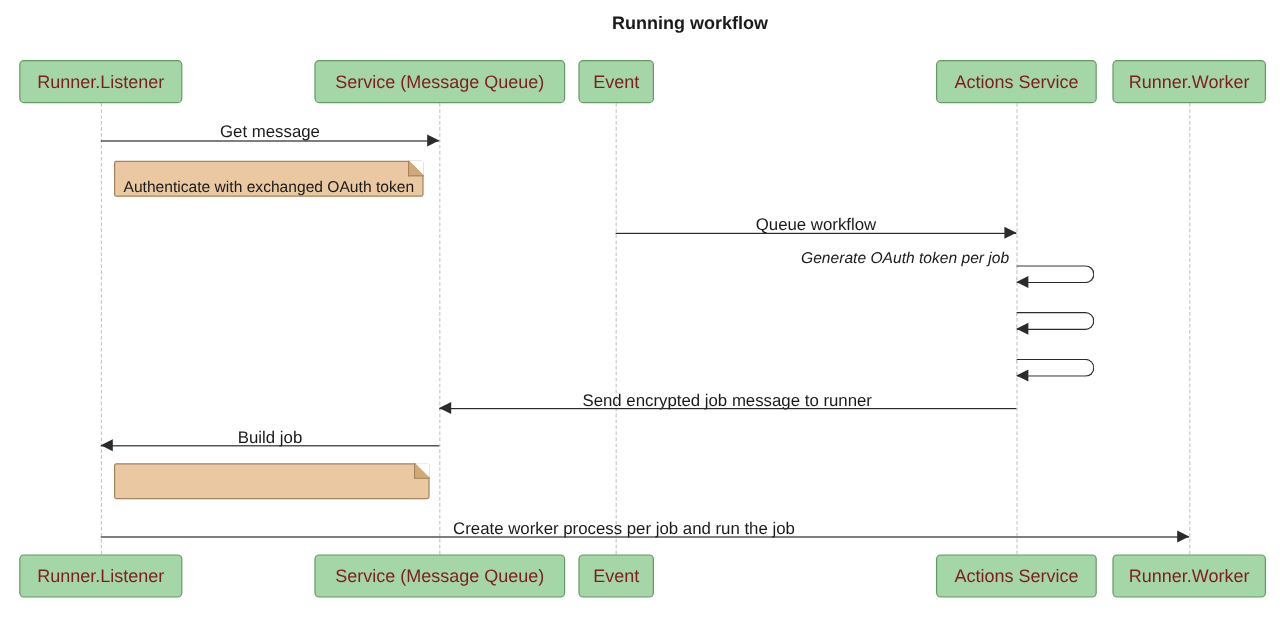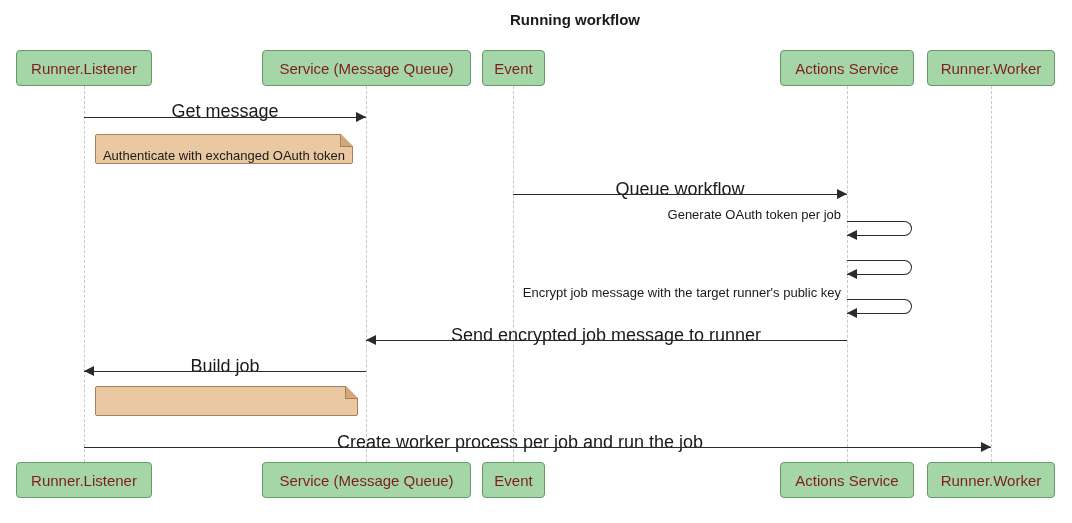--- a/index.html
+++ b/index.html
@@ -43,28 +43,29 @@
     white-space: nowrap;
   }
   .msg-line {
     position: absolute;
     height: 0;
     border-top: 1px solid #2b2b2b;
   }
   .msg-label {
     position: absolute;
     transform: translateX(-50%);
-    font-size: 18px;
+    font-size: 14px;
     white-space: nowrap;
   }
   .msg-label-r {
     position: absolute;
     font-size: 13px;
     white-space: nowrap;
     text-align: right;
+    font-style: italic;
   }
   .arr-r {
     position: absolute;
     width: 0; height: 0;
     border-top: 5px solid transparent;
     border-bottom: 5px solid transparent;
     border-left: 10px solid #2b2b2b;
   }
   .arr-l {
     position: absolute;
@@ -137,21 +138,20 @@
   <div class="msg-line" style="left:513px;top:194px;width:334px"></div>
   <div class="arr-r" style="left:837px;top:189px"></div>
 
   <div class="msg-label-r" style="right:231px;top:207px">Generate OAuth token per job</div>
   <div class="self-loop" style="left:847px;top:221px"></div>
   <div class="arr-l" style="left:847px;top:230px"></div>
 
   <div class="self-loop" style="left:847px;top:260px"></div>
   <div class="arr-l" style="left:847px;top:269px"></div>
 
-  <div class="msg-label-r" style="right:231px;top:285px">Encrypt job message with the target runner's public key</div>
   <div class="self-loop" style="left:847px;top:299px"></div>
   <div class="arr-l" style="left:847px;top:308px"></div>
 
   <div class="msg-label" style="left:606px;top:325px">Send encrypted job message to runner</div>
   <div class="msg-line" style="left:366px;top:340px;width:481px"></div>
   <div class="arr-l" style="left:366px;top:335px"></div>
 
   <div class="msg-label" style="left:225px;top:356px">Build job</div>
   <div class="msg-line" style="left:84px;top:371px;width:282px"></div>
   <div class="arr-l" style="left:84px;top:366px"></div>

